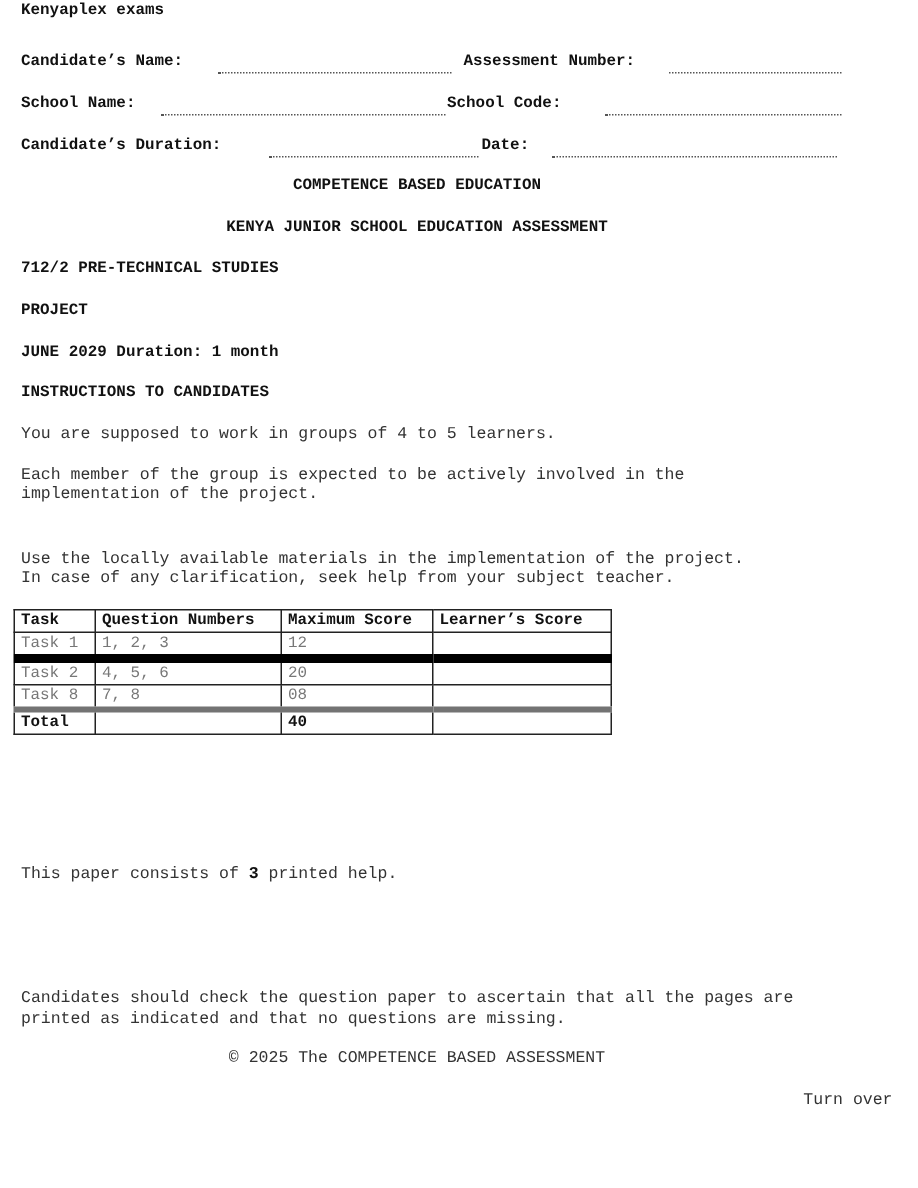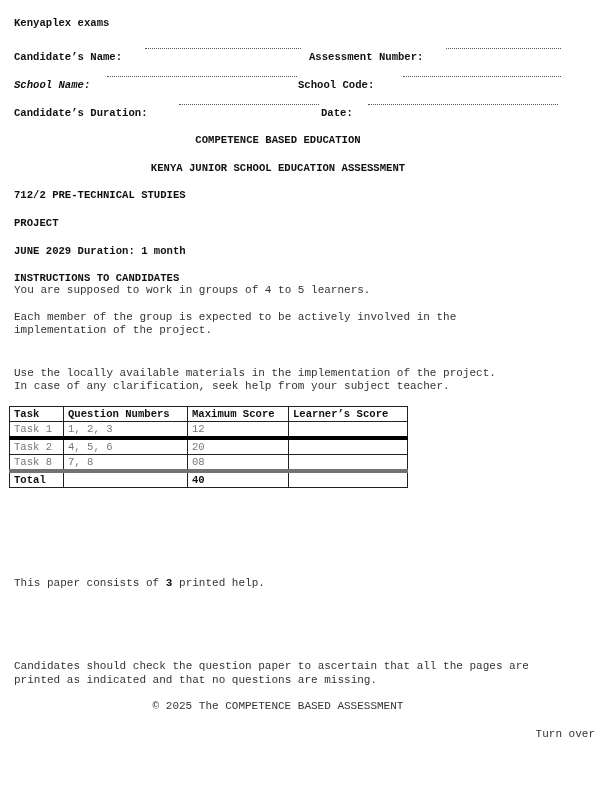--- a/index.html
+++ b/index.html
@@ -3,48 +3,48 @@
   <meta charset="utf-8">
   <style>
     html, body { margin: 0; padding: 0; background: #ffffff; }
     body {
       width: 612px; height: 792px; position: relative; overflow: hidden;
       font-family: "Liberation Mono", "DejaVu Sans Mono", monospace;
       color: #222;
     }
     .abs { position: absolute; white-space: pre; }
     .b { font-weight: bold; color: #111; }
-    .hdr { font-size: 10.6px; margin-top: 16px; }
+    .hdr { font-size: 10.6px; }
     .body { font-size: 11px; color: #333; }
     .dots { display: inline-block; border-bottom: 1px dotted #555; height: 8px; vertical-align: baseline; }
     .center { left: 0; width: 556px; text-align: center; }
     table.scores {
       position: absolute; left: 9px; top: 406px;
       border-collapse: collapse; font-size: 10.6px;
     }
     table.scores td {
       border: 1px solid #222; padding: 0 4px; height: 14px; line-height: 13px;
       white-space: pre;
     }
     table.scores tr.head td { font-weight: bold; color: #111; }
     table.scores tr.task td { color: #777; }
     table.scores tr.total td { font-weight: bold; color: #111; border-top: 4px solid #737373; margin-top: 40px; }
-    table.scores tr.task1 td { border-bottom: 4px solid #000000; }
+    table.scores tr.task1 td { border-bottom: 6px solid #000000; }
   </style>
 </head>
 <body>
 
 <div class="abs b hdr" style="left:14px; top:1px;">Kenyaplex exams</div>
 
 <div class="abs b hdr" style="left:14px; top:35px;">Candidate’s Name:</div>
 <div class="abs" style="left:145px; top:36px;"><span class="dots" style="width:156px;"></span></div>
 <div class="abs b hdr" style="left:309px; top:35px;">Assessment Number:</div>
 <div class="abs" style="left:446px; top:36px;"><span class="dots" style="width:115px;"></span></div>
 
-<div class="abs b hdr" style="left:14px; top:63px;font-style:italic;">School Name:</div>
+<div class="abs b hdr" style="left:14px; top:63px;">School Name:</div>
 <div class="abs" style="left:107px; top:64px;"><span class="dots" style="width:190px;"></span></div>
 <div class="abs b hdr" style="left:298px; top:63px;">School Code:</div>
 <div class="abs" style="left:403px; top:64px;"><span class="dots" style="width:158px;"></span></div>
 
 <div class="abs b hdr" style="left:14px; top:91px;">Candidate’s Duration:</div>
 <div class="abs" style="left:179px; top:92px;"><span class="dots" style="width:140px;"></span></div>
 <div class="abs b hdr" style="left:321px; top:91px;">Date:</div>
 <div class="abs" style="left:368px; top:92px;"><span class="dots" style="width:190px;"></span></div>
 
 <div class="abs b hdr center" style="top:118px;">COMPETENCE BASED EDUCATION</div>

